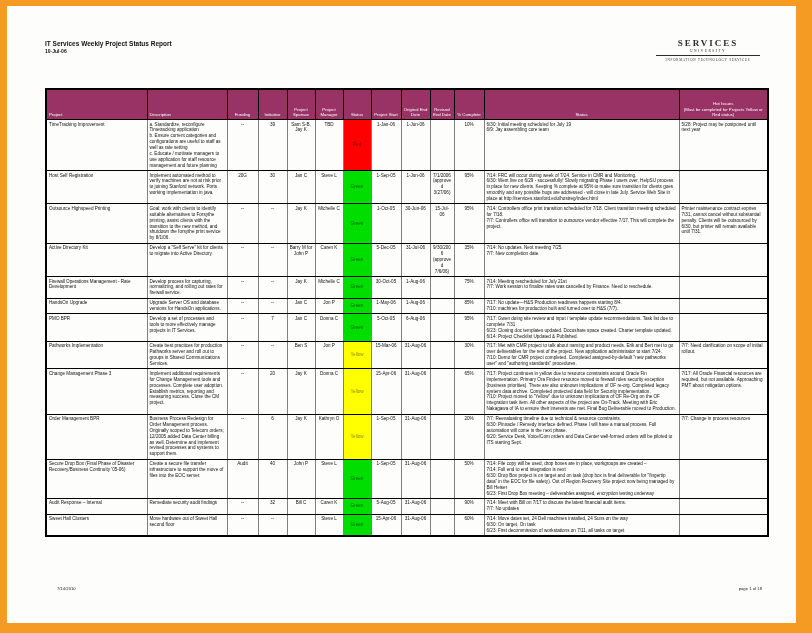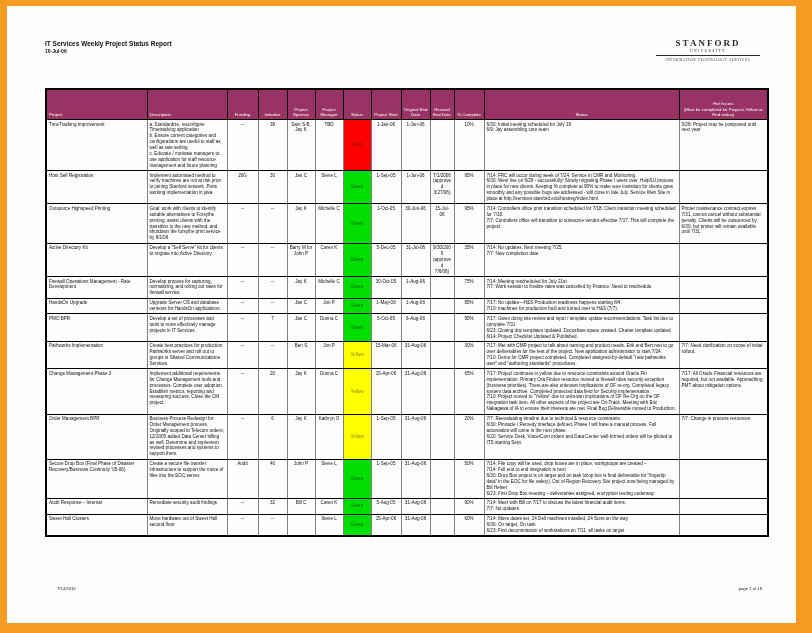--- a/index.html
+++ b/index.html
@@ -49,21 +49,21 @@
 <body style="--frame: #F59A23; --header-bg: #993366; --c-red: #FF0000; --c-green: #00DE00; --c-yellow: #FFFF00;">
 
 <div class="page">
 
   <div class="title-block">
     <div class="report-title">IT Services Weekly Project Status Report</div>
     <div class="report-date">10-Jul-06</div>
   </div>
 
   <div class="logo">
-    <div class="logo-name">STANFORD</div>
+    <div class="logo-name">SERVICES</div>
     <div class="logo-univ">UNIVERSITY</div>
     <div class="logo-rule"></div>
     <div class="logo-dept">INFORMATION TECHNOLOGY SERVICES</div>
   </div>
 
   <div class="tbl-wrap">
     <table>
       <colgroup>
         <col style="width:101px">
           <col style="width:80px">

